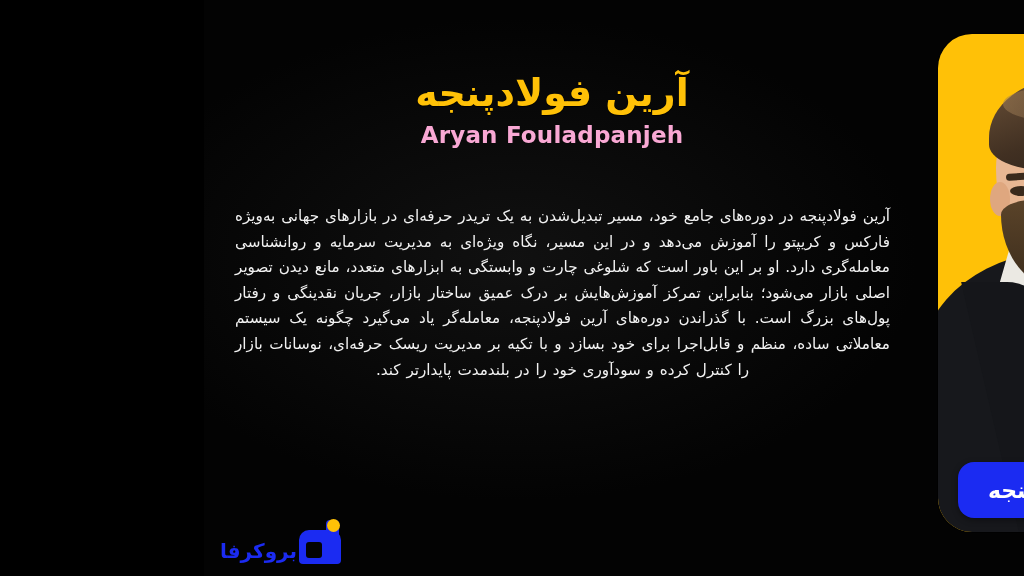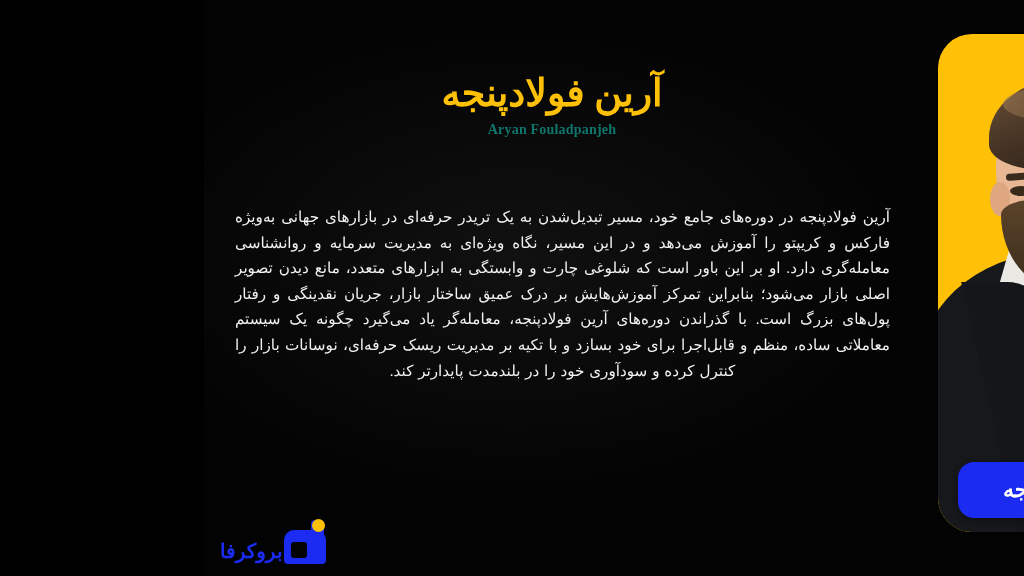--- a/index.html
+++ b/index.html
@@ -11,21 +11,20 @@
   body {
     font-family: "DejaVu Sans", "Liberation Sans", sans-serif;
   }
 
   .stage {
     position: relative;
     width: 820px;
     height: 576px;
     background: #030303;
     overflow: hidden;
-    font-family: Liberation Serif, serif;
   }
 
   
   .vignette {
     position: absolute;
     inset: 0;
     background:
       radial-gradient(ellipse 70% 60% at 38% 45%, rgba(28,28,28,0.55) 0%, rgba(0,0,0,0) 70%);
     pointer-events: none;
   }
@@ -55,23 +54,23 @@
     color: #FFC107;
     letter-spacing: 0px;
     line-height: 1.15;
     direction: rtl;
     white-space: nowrap;
     text-shadow: 0 1px 0 rgba(0,0,0,0.9);
   }
 
   .title-en {
     margin-top: 6px;
-    font-size: 14px;
+    font-size: 23px;
     font-weight: 700;
-    color: #0f766e;
+    color: #f9a8d4;
     direction: ltr;
     letter-spacing: 0.2px;
     white-space: nowrap;
   }
 
   .bio {
     position: absolute;
     right: 2px;
     top: 176px;
     width: 655px;

